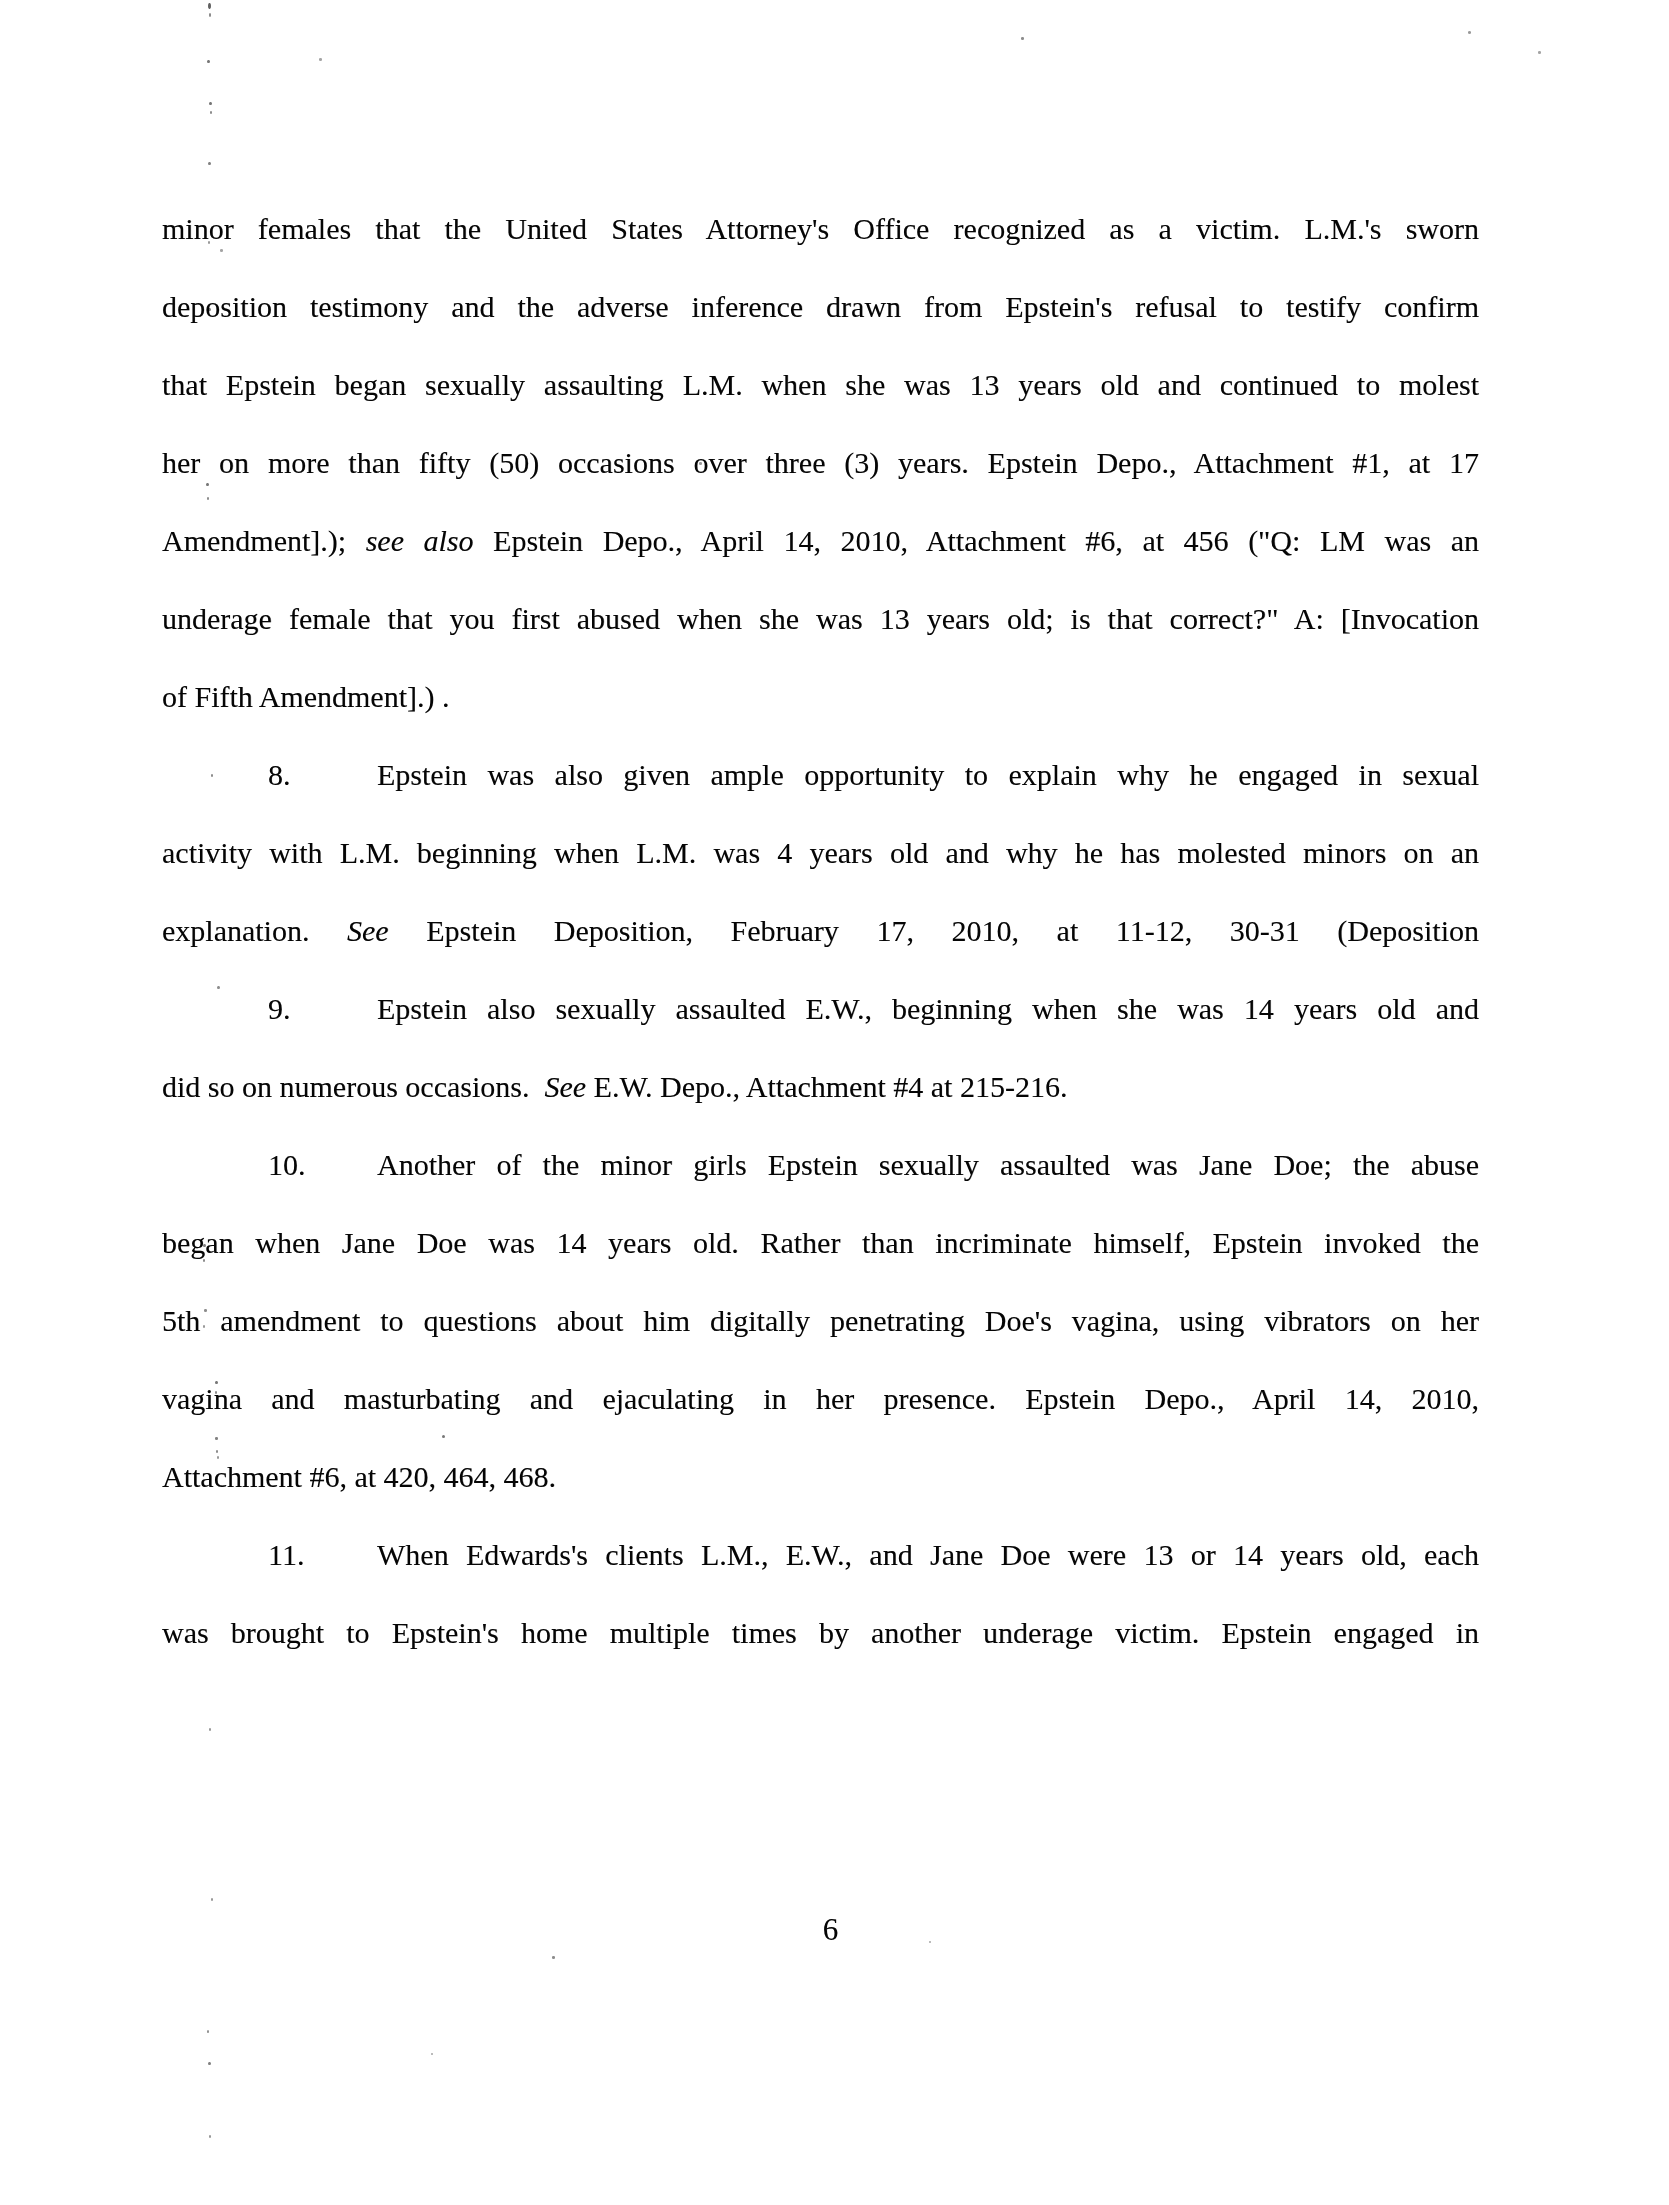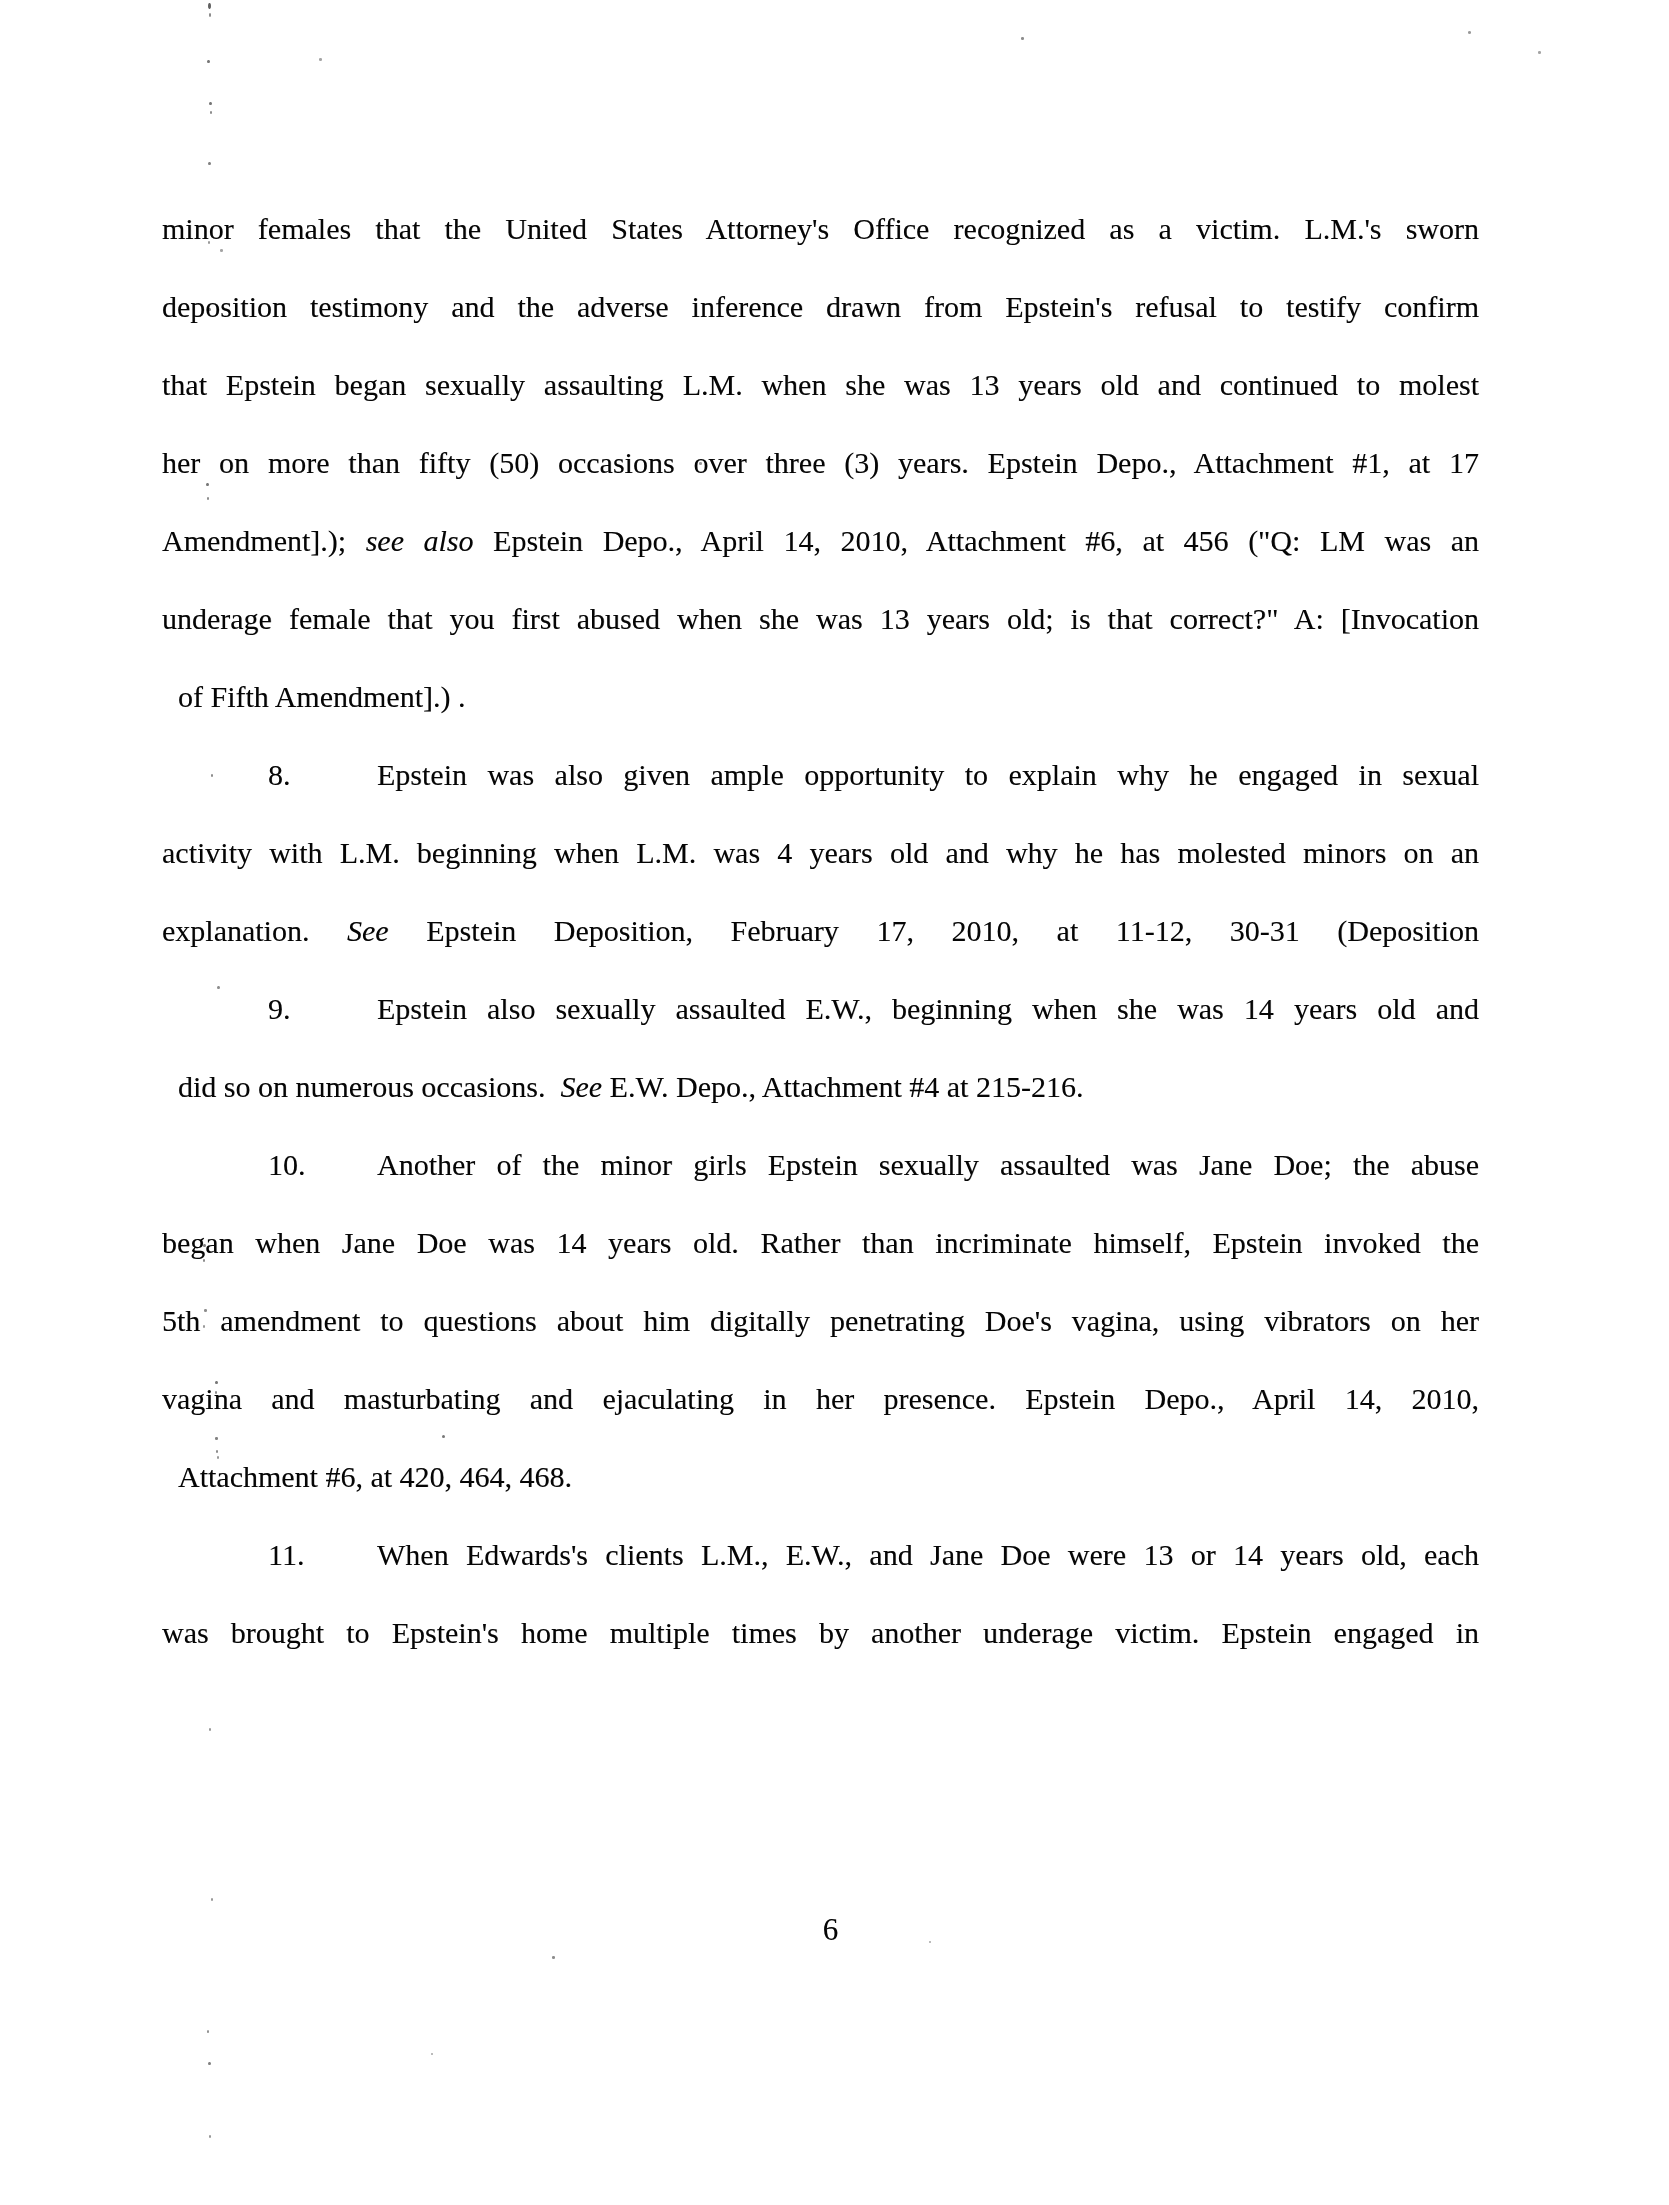--- a/index.html
+++ b/index.html
@@ -30,21 +30,20 @@
     text-shadow: 0.3px 0.3px 0 rgba(0,0,0,0.32);
   }
   .line {
     text-align: justify;
     text-align-last: justify;
     white-space: nowrap;
   }
   .line.last {
     text-align: center;
     text-align-last: left;
-    margin-left: 16px;
   }
   .pnum {
     display: inline-block;
     margin-left: 106px;
     width: 109px;
   }
   .it { font-style: italic; }
   .page-number {
     position: absolute;
     top: 1912px;

